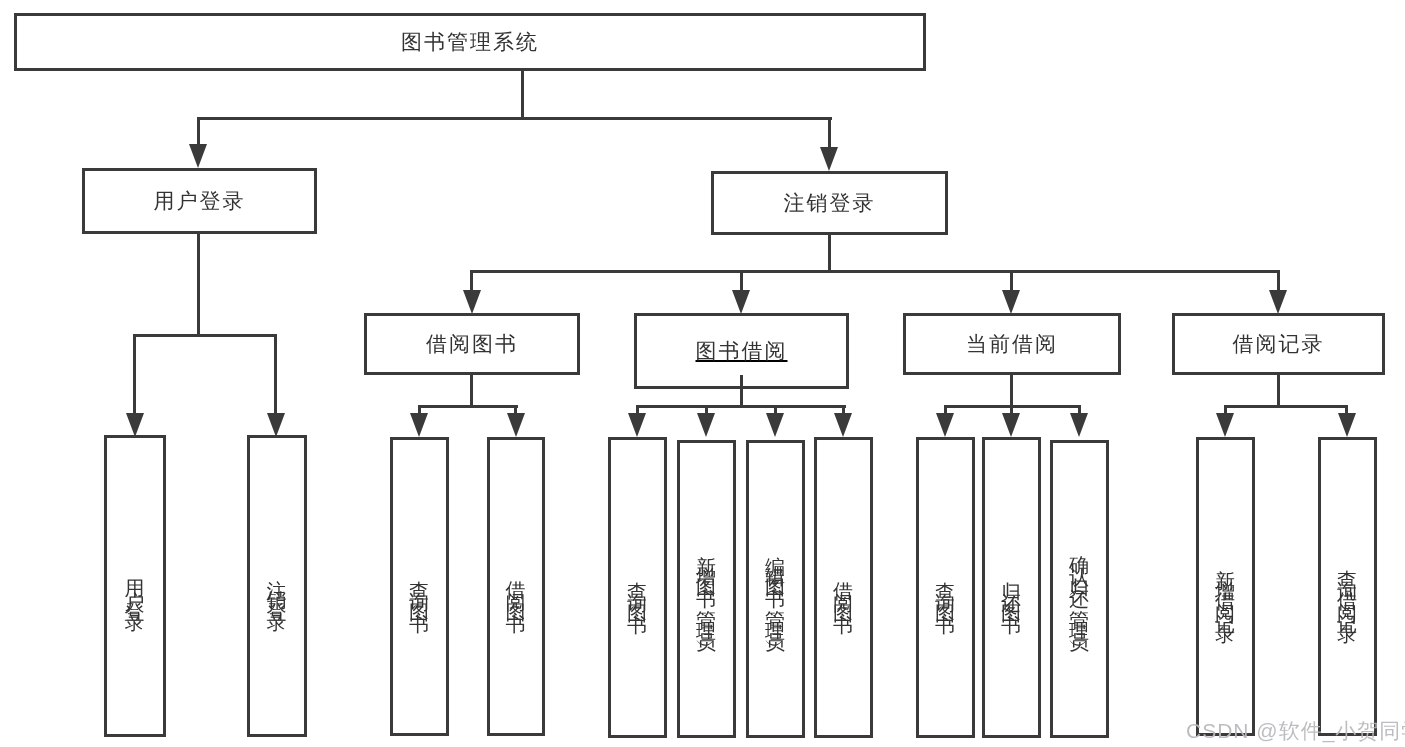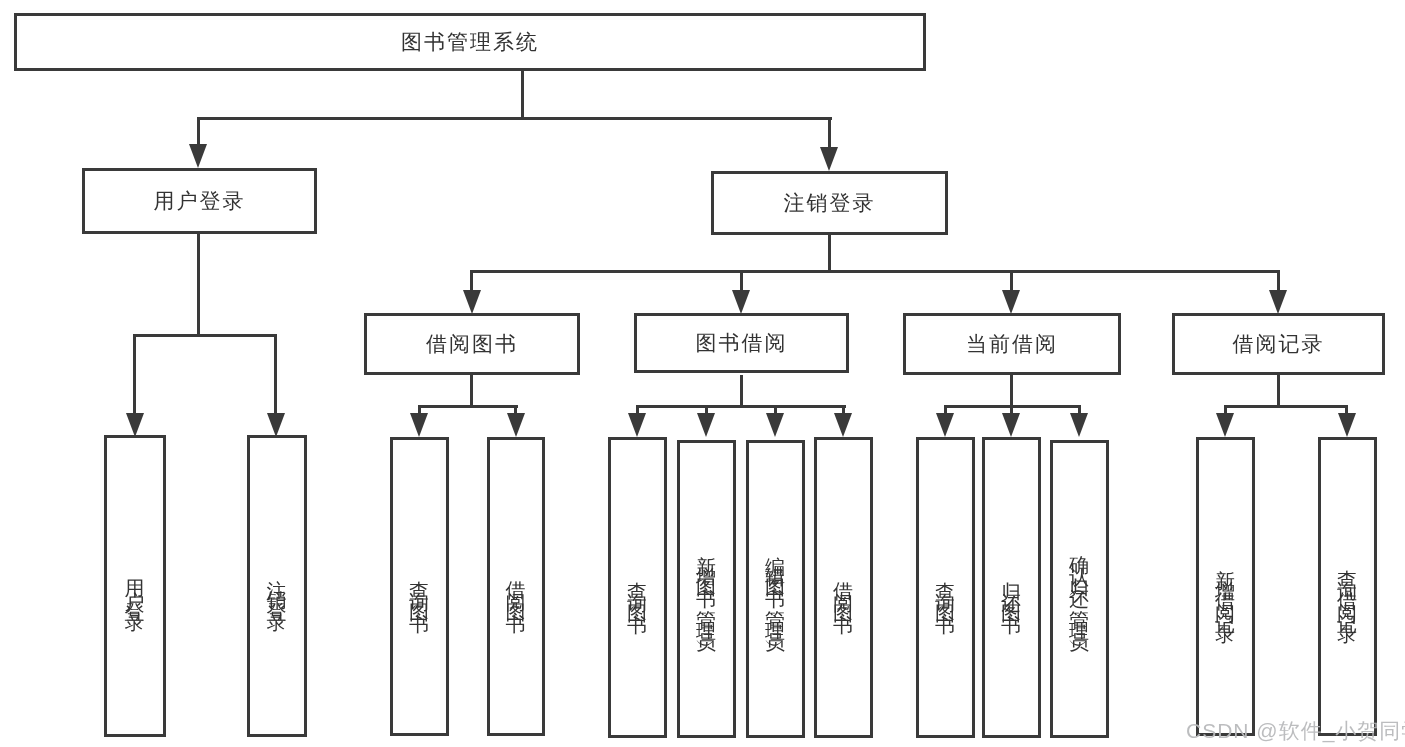--- a/index.html
+++ b/index.html
@@ -68,21 +68,21 @@
   <div class="line" style="left:740px; top:270px; width:3px; height:23px;"></div>
   <div class="arrow" style="left:732px; top:290px;"></div>
   <div class="line" style="left:1010px; top:270px; width:3px; height:23px;"></div>
   <div class="arrow" style="left:1002px; top:290px;"></div>
   <div class="line" style="left:1277px; top:270px; width:3px; height:23px;"></div>
   <div class="arrow" style="left:1269px; top:290px;"></div>
 
   <div class="box" style="left:364px; top:313px; width:216px; height:62px;">
     <span class="hlabel">借阅图书</span>
   </div>
-  <div class="box" style="left:634px; top:313px; width:215px; height:60px;">
+  <div class="box" style="left:634px; top:313px; width:215px; height:76px;text-decoration:underline;">
     <span class="hlabel">图书借阅</span>
   </div>
   <div class="box" style="left:903px; top:313px; width:218px; height:62px;">
     <span class="hlabel">当前借阅</span>
   </div>
   <div class="box" style="left:1172px; top:313px; width:213px; height:62px;">
     <span class="hlabel">借阅记录</span>
   </div>
 
   <div class="line" style="left:470px; top:375px; width:3px; height:33px;"></div>

